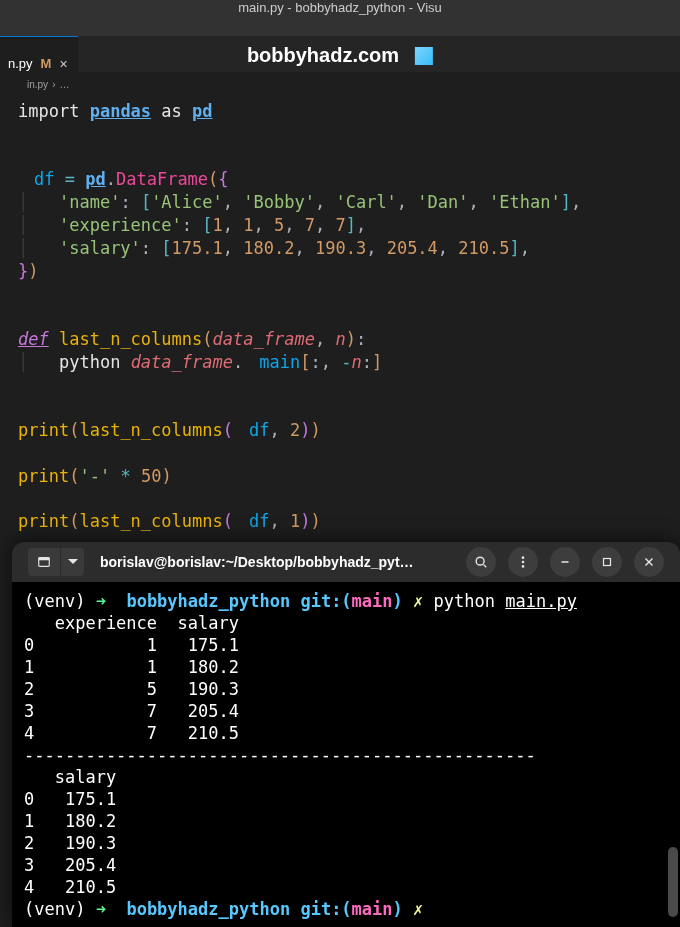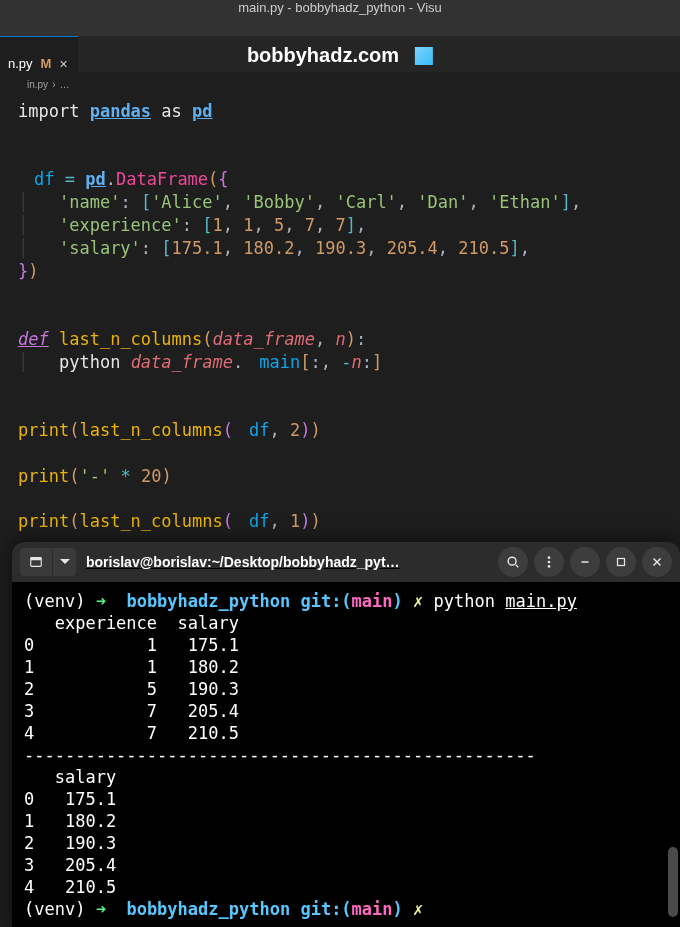--- a/index.html
+++ b/index.html
@@ -104,23 +104,22 @@
     background: #000000;
     border-radius: 12px 12px 0 0;
     overflow: hidden;
     box-shadow: 0 -2px 20px rgba(0,0,0,0.6);
   }
   .term-title-bar {
     height: 40px;
     background: #2c2c2c;
     display: flex;
     align-items: center;
-    padding: 0 8px;
-    gap: 0;
-    text-decoration: underline;
+    padding: 0 16px;
+    gap: 6px;
   }
   .term-btn-group {
     display:flex; align-items:center; gap:0;
   }
   .term-btn {
     width: 32px; height: 28px;
     display:flex; align-items:center; justify-content:center;
     background:#3a3a3a;
     border-radius:4px 0 0 4px;
   }
@@ -207,21 +206,21 @@
 <span class="indent-guide">│   </span><span class="c-str">'salary'</span><span class="c-pun">:</span> <span class="c-par3">[</span><span class="c-num">175.1</span><span class="c-pun">,</span> <span class="c-num">180.2</span><span class="c-pun">,</span> <span class="c-num">190.3</span><span class="c-pun">,</span> <span class="c-num">205.4</span><span class="c-pun">,</span> <span class="c-num">210.5</span><span class="c-par3">]</span><span class="c-pun">,</span>
 <span class="c-par2">}</span><span class="c-par">)</span>
 
 
 <span class="c-kw2">def</span> <span class="c-func">last_n_columns</span><span class="c-par">(</span><span class="c-param">data_frame</span><span class="c-pun">,</span> <span class="c-param">n</span><span class="c-par">)</span><span class="c-pun">:</span>
 <span class="indent-guide">│   </span><span class="c-kw">python</span> <span class="c-param">data_frame</span><span class="c-pun">.</span><span class="c-var">main</span><span class="c-par">[</span><span class="c-pun">:,</span> <span class="c-op">-</span><span class="c-param">n</span><span class="c-pun">:</span><span class="c-par">]</span>
 
 
 <span class="c-func">print</span><span class="c-par">(</span><span class="c-func">last_n_columns</span><span class="c-par2">(</span><span class="c-var">df</span><span class="c-pun">,</span> <span class="c-num">2</span><span class="c-par2">)</span><span class="c-par">)</span>
 
-<span class="c-func">print</span><span class="c-par">(</span><span class="c-str">'-'</span> <span class="c-op">*</span> <span class="c-num">20</span><span class="c-par">)</span>
+<span class="c-func">print</span><span class="c-par">(</span><span class="c-str">'-'</span> <span class="c-op">*</span> <span class="c-num">50</span><span class="c-par">)</span>
 
 <span class="c-func">print</span><span class="c-par">(</span><span class="c-func">last_n_columns</span><span class="c-par2">(</span><span class="c-var">df</span><span class="c-pun">,</span> <span class="c-num">1</span><span class="c-par2">)</span><span class="c-par">)</span>
 </div>
 
 <div class="terminal-window">
   <div class="term-title-bar">
     <div class="term-btn-group">
       <div class="term-btn">
         <svg viewBox="0 0 16 16" width="14" height="14" fill="#e6e6e6">
             <rect x="2" y="3" width="12" height="10" rx="1" fill="none" stroke="#e6e6e6" stroke-width="1.3"></rect>

